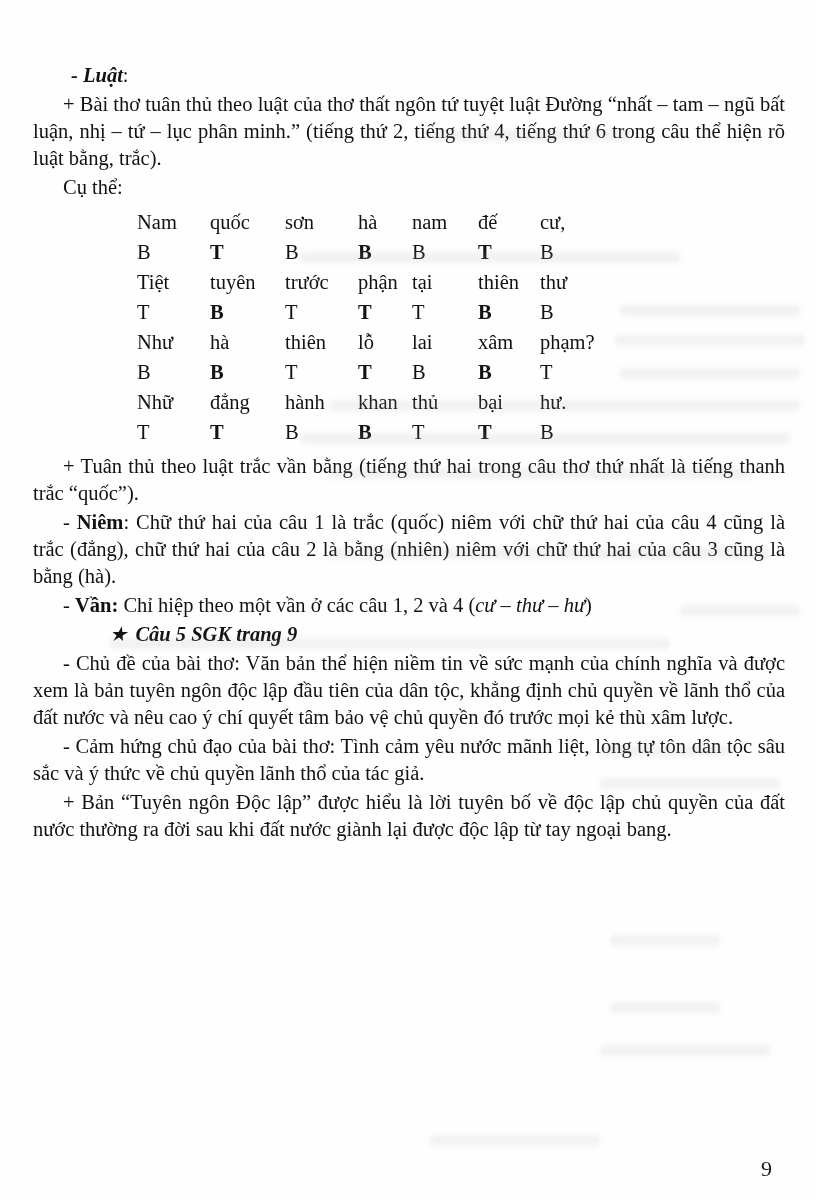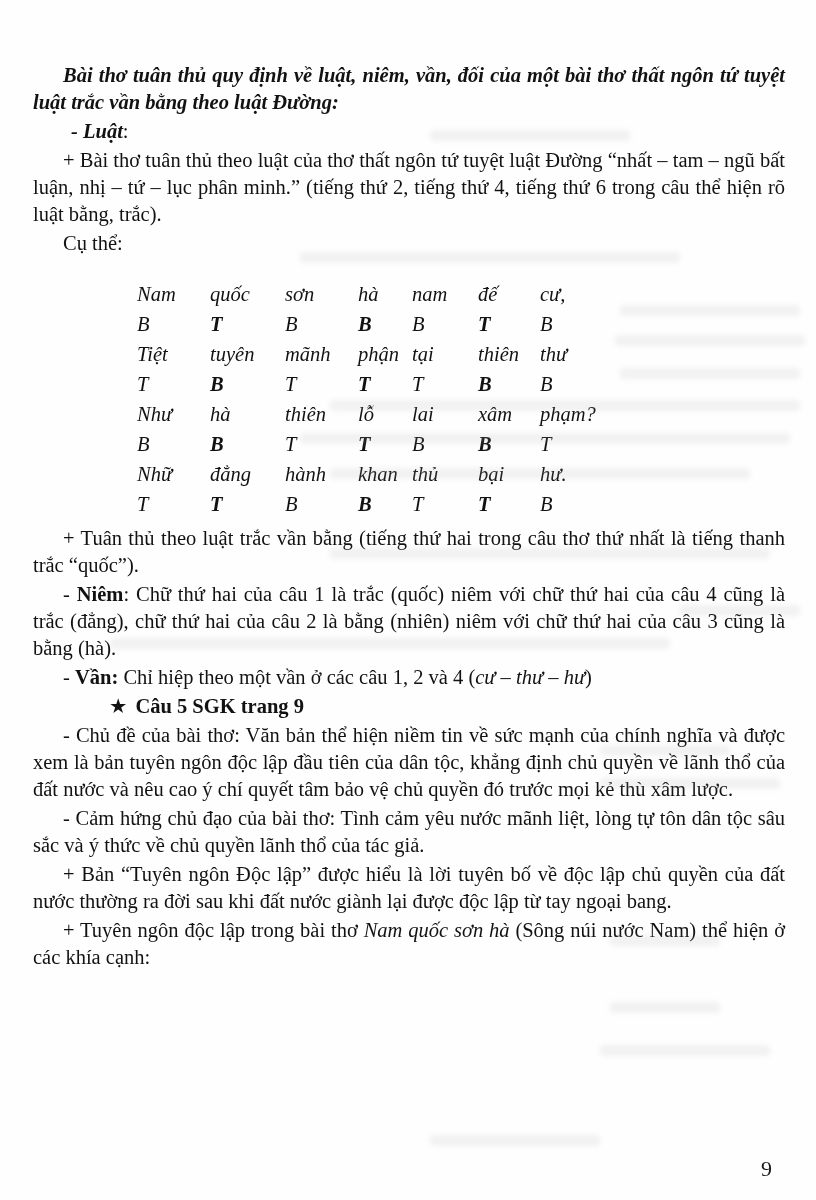--- a/index.html
+++ b/index.html
@@ -16,26 +16,25 @@
     position:absolute;
     left:33px;top:60px;width:752px;
     font-size:20.5px;line-height:27px;
     text-align:justify;
   }
   p.t{margin:2px 0;}
   .ind{text-indent:30px;}
   .b{font-weight:bold;}
   .i{font-style:italic;}
   .bi{font-weight:bold;font-style:italic;margin-left:8px;}
-  .head-star{text-indent:38px;font-weight:bold;margin:8px 0 2px 0;}
+  .head-star{text-indent:38px;font-weight:bold;margin:8px 0 2px 0;font-style:italic;}
   .star{display:inline-block;margin-right:8px;font-weight:normal;}
   
   .poem{
-    margin:22px 0 6px 104px;
-    font-style:italic;
+    margin:6px 0 6px 104px;
   }
   .poem-row{
     display:grid;
     grid-template-columns:73px 75px 73px 54px 66px 62px 70px;
     line-height:30px;
     text-align:left;
   }
   .poem-row.marks span:nth-child(even){font-weight:bold;}
   .page-number{
     position:absolute;
@@ -54,21 +53,20 @@
     pointer-events:none;
   }
 </style>
 </head>
 <body>
 
 <div class="page">
 
   <div class="content">
 
-    <p class="t ind bi">Bài thơ tuân thủ quy định về luật, niêm, vần, đối của một bài thơ thất ngôn tứ tuyệt luật trắc vần bằng theo luật Đường:</p>
 
     <p class="t ind"><span class="bi">- Luật</span><span>:</span></p>
 
     <p class="t ind">+ Bài thơ tuân thủ theo luật của thơ thất ngôn tứ tuyệt luật Đường “nhất – tam – ngũ bất luận, nhị – tứ – lục phân minh.” (tiếng thứ 2, tiếng thứ 4, tiếng thứ 6 trong câu thể hiện rõ luật bằng, trắc).</p>
 
     <p class="t ind">Cụ thể:</p>
 
     <div class="poem">
       <div class="poem-row words">
           <span>Nam</span>
@@ -84,21 +82,21 @@
           <span>T</span>
           <span>B</span>
           <span>B</span>
           <span>B</span>
           <span>T</span>
           <span>B</span>
         </div>
       <div class="poem-row words">
           <span>Tiệt</span>
           <span>tuyên</span>
-          <span>mãnh</span>
+          <span>trước</span>
           <span>phận</span>
           <span>tại</span>
           <span>thiên</span>
           <span>thư</span>
         </div>
       <div class="poem-row marks">
           <span>T</span>
           <span>B</span>
           <span>T</span>
           <span>T</span>
@@ -155,21 +153,20 @@
 
 
     <p class="t ind">- Chủ đề của bài thơ: Văn bản thể hiện niềm tin về sức mạnh của chính nghĩa và được xem là bản tuyên ngôn độc lập đầu tiên của dân tộc, khẳng định chủ quyền về lãnh thổ của đất nước và nêu cao ý chí quyết tâm bảo vệ chủ quyền đó trước mọi kẻ thù xâm lược.</p>
 
     <p class="t ind">- Cảm hứng chủ đạo của bài thơ: Tình cảm yêu nước mãnh liệt, lòng tự tôn dân tộc sâu sắc và ý thức về chủ quyền lãnh thổ của tác giả.</p>
 
 
 
     <p class="t ind">+ Bản “Tuyên ngôn Độc lập” được hiểu là lời tuyên bố về độc lập chủ quyền của đất nước thường ra đời sau khi đất nước giành lại được độc lập từ tay ngoại bang.</p>
 
-    <p class="t ind"><span>+ Tuyên ngôn độc lập trong bài thơ </span><span class="i">Nam quốc sơn hà</span><span> (Sông núi nước Nam) thể hiện ở các khía cạnh:</span></p>
 
   </div>
 
   <div class="page-number">9</div>
 
   <div class="ghost" style="left:430px;top:130px;width:200px;"></div>
   <div class="ghost" style="left:300px;top:252px;width:380px;"></div>
   <div class="ghost" style="left:620px;top:305px;width:180px;"></div>
   <div class="ghost" style="left:615px;top:335px;width:190px;"></div>
   <div class="ghost" style="left:620px;top:368px;width:180px;"></div>

